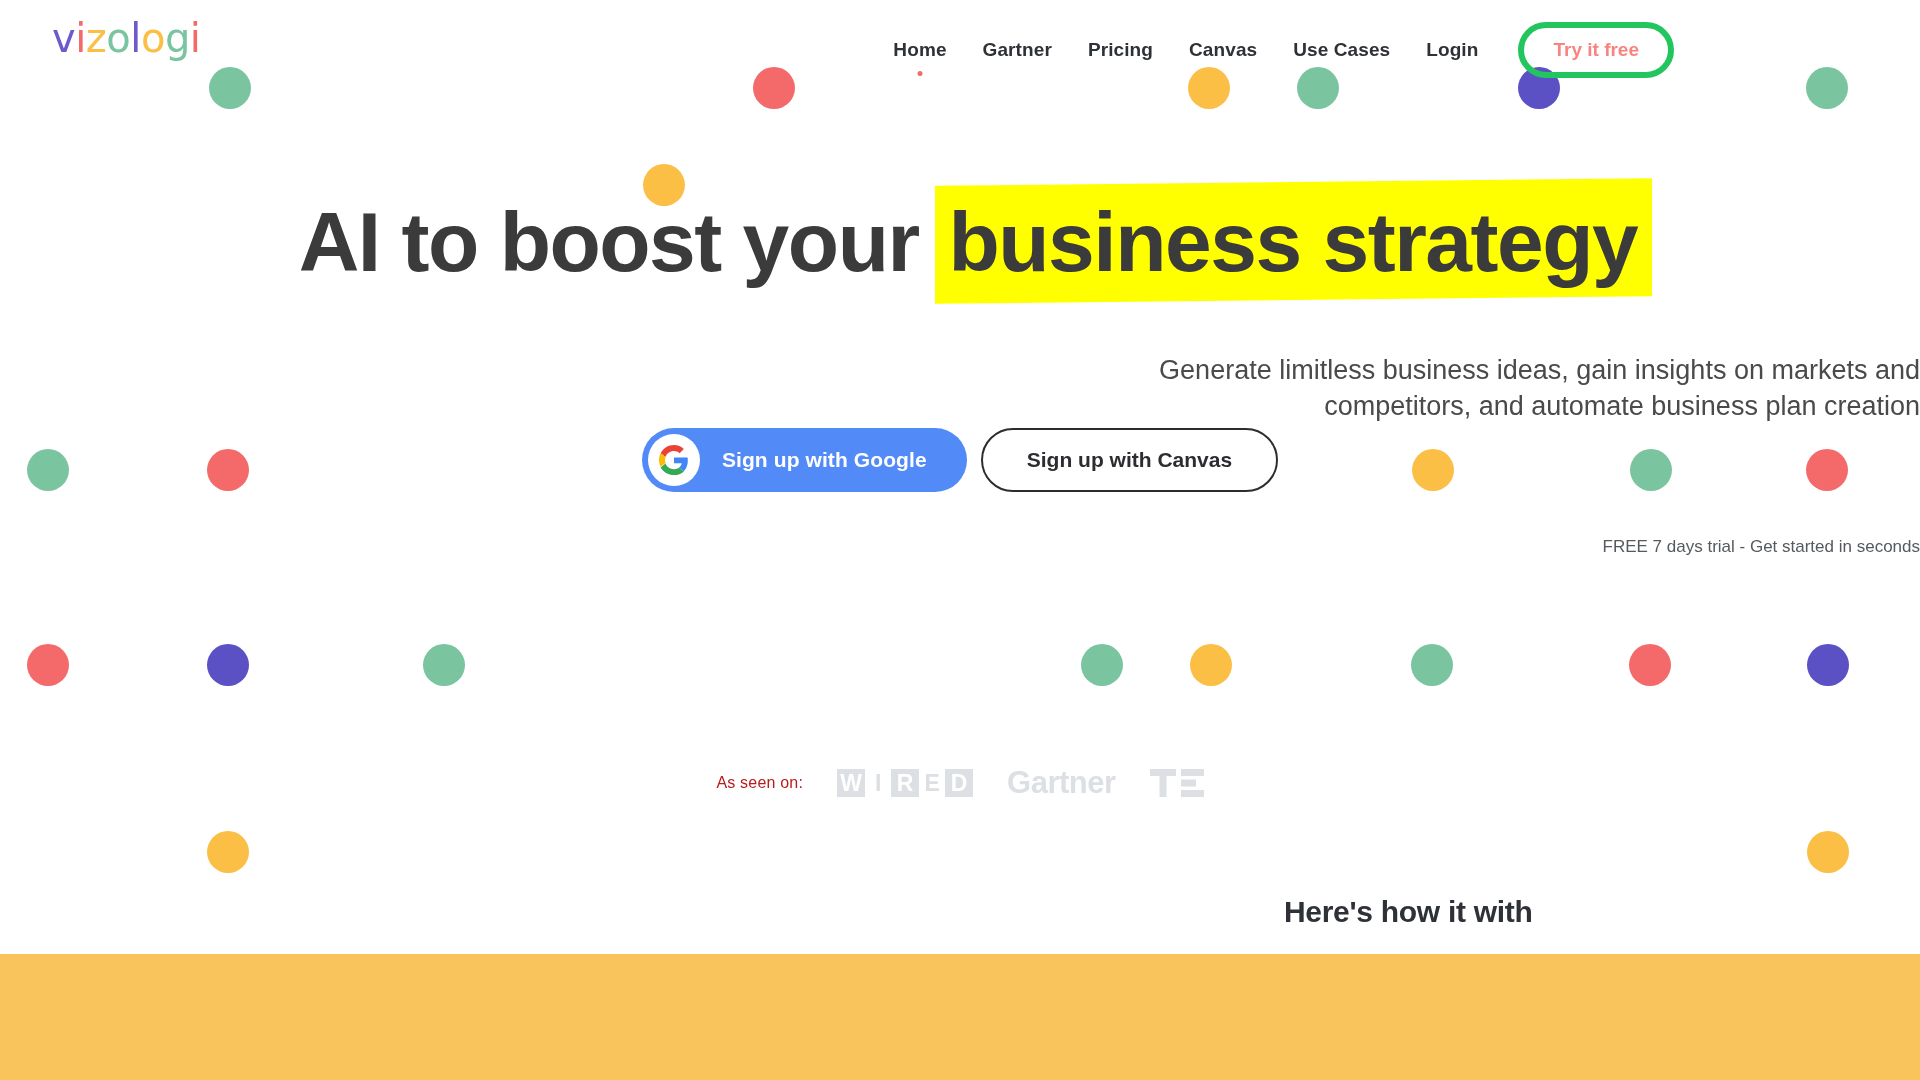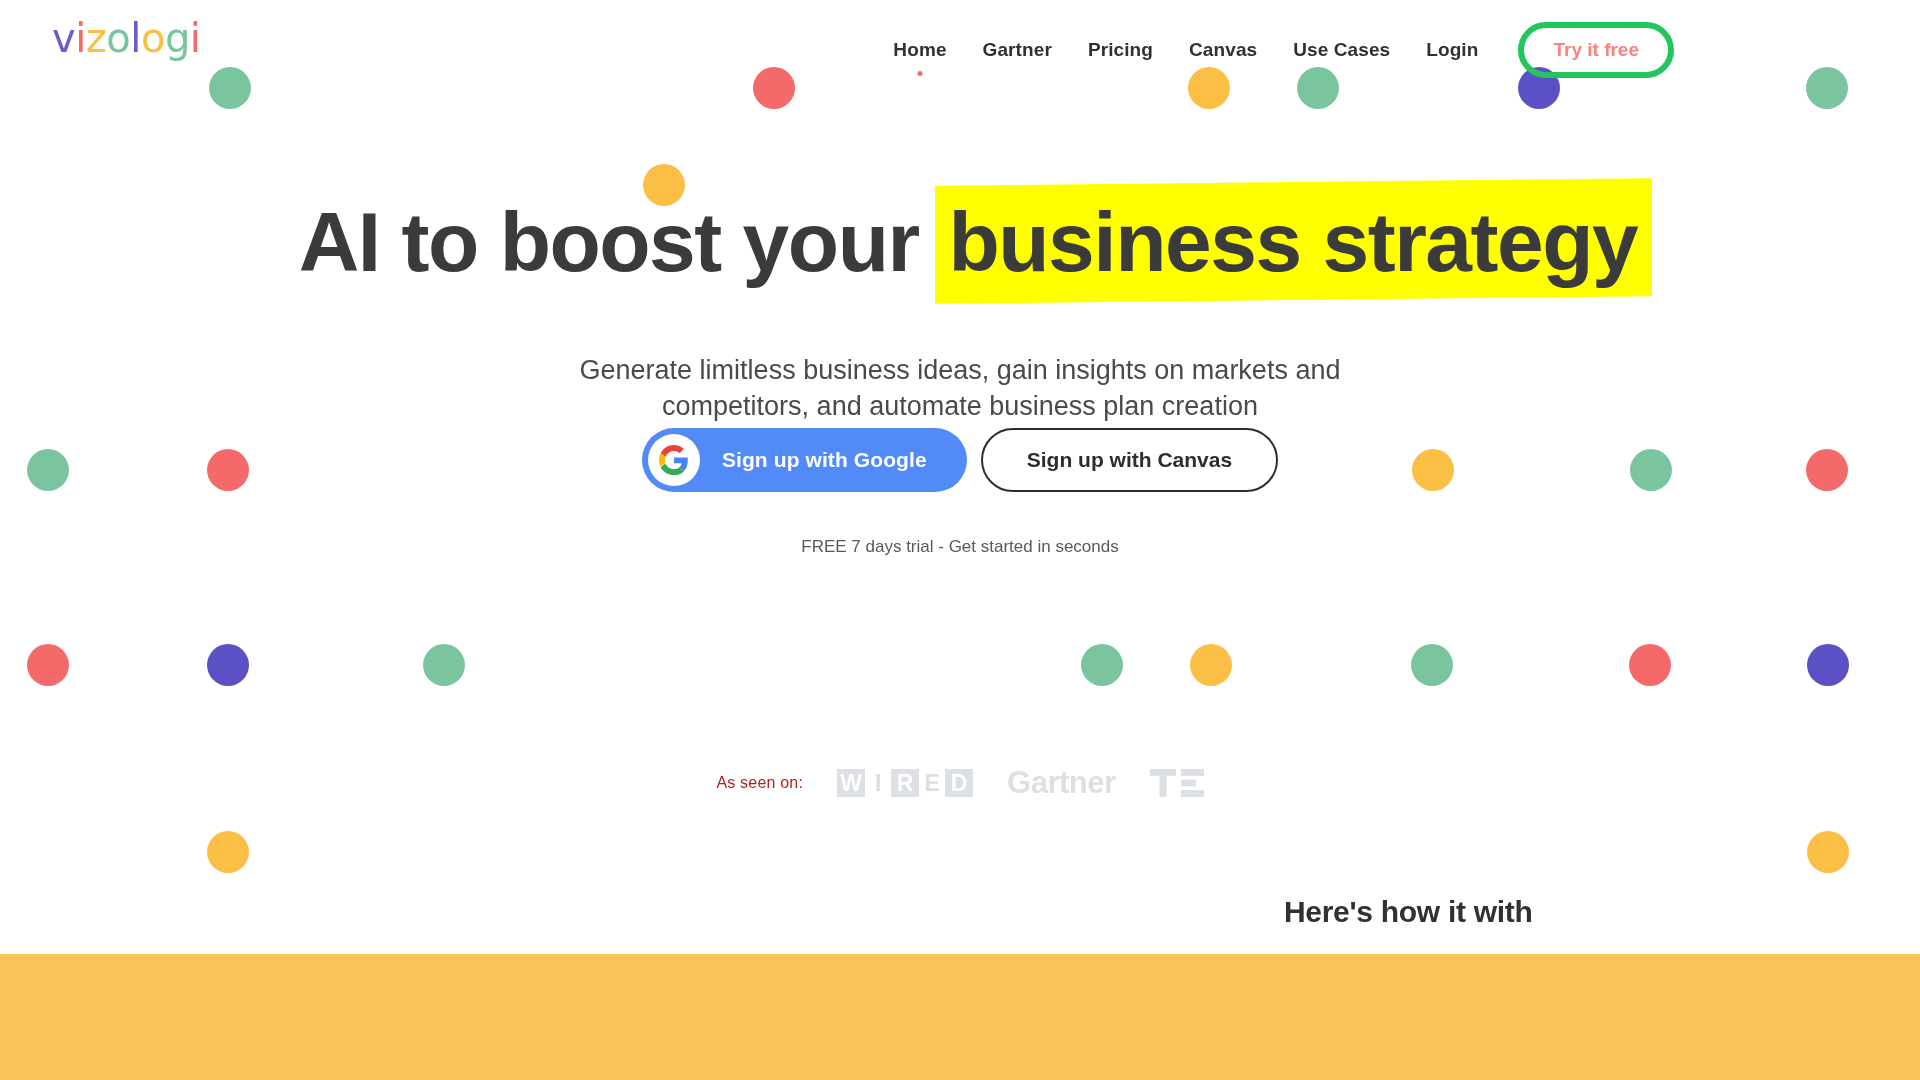--- a/index.html
+++ b/index.html
@@ -133,21 +133,21 @@
     top: -16px;
     bottom: -14px;
     background: #FFFF00;
     transform: skewY(-0.6deg);
     z-index: -1;
   }
   .subtitle {
     position: absolute;
     top: 352px;
     width: 1920px;
-    text-align: center;
+    text-align: right;
     font-size: 27px;
     line-height: 1.35;
     color: #4a4a4a;
     font-weight: 400;
     pointer-events: auto;
   }
 
   
   .cta-row {
     position: absolute;
@@ -198,21 +198,21 @@
     color: #2b2d31;
     font-size: 21px;
     font-weight: 700;
     font-family: "Liberation Sans", sans-serif;
     white-space: nowrap;
   }
   .trial-note {
     position: absolute;
     top: 537px;
     width: 1920px;
-    text-align: center;
+    text-align: right;
     font-size: 17px;
     color: #555a5f;
     z-index: 20;
   }
 
   
   .seen-row {
     position: absolute;
     top: 765px;
     width: 1920px;

